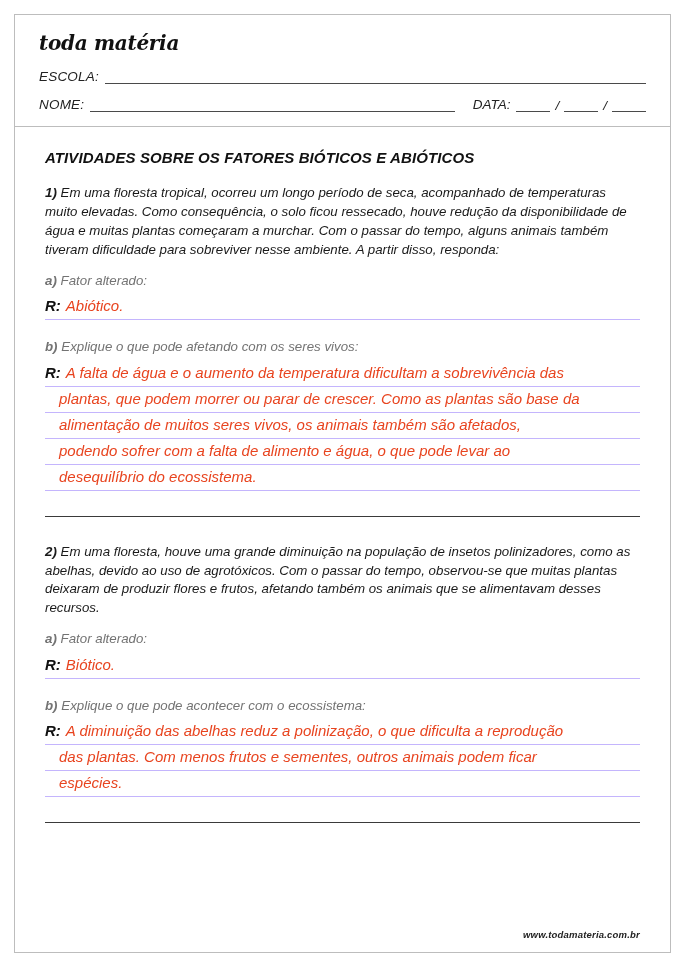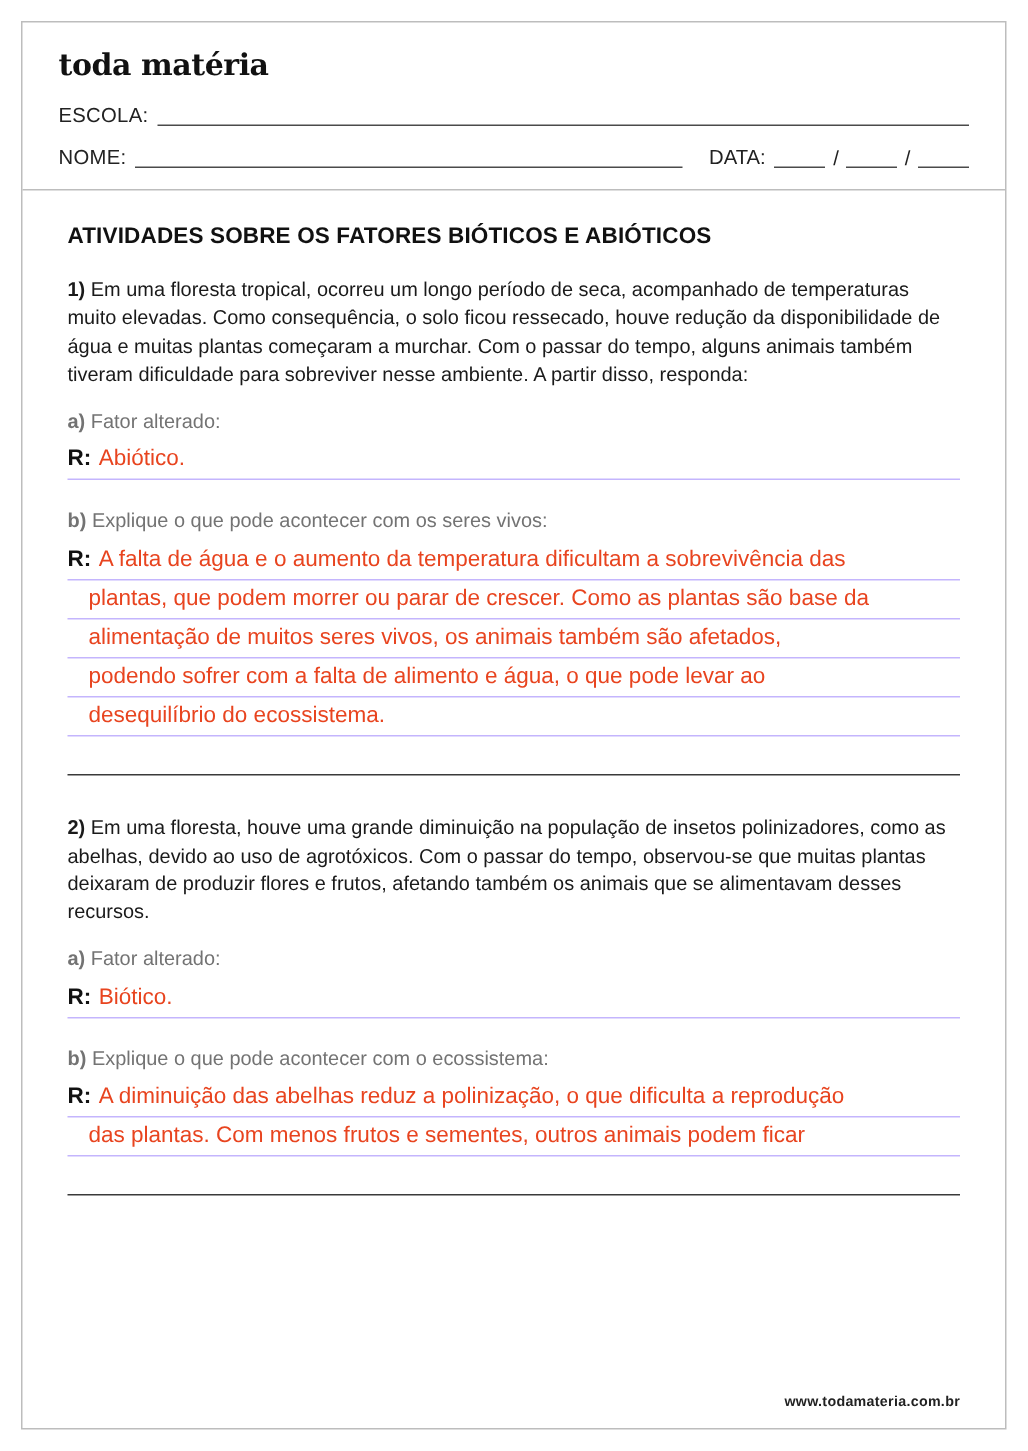--- a/index.html
+++ b/index.html
@@ -13,20 +13,21 @@
     font-family: "Liberation Sans", sans-serif;
     color: #1a1a1a;
   }
   .page {
     position: relative;
     width: 685px;
     height: 967px;
     box-sizing: border-box;
     padding: 14px 14px;
     background: #ffffff;
+    font-style: italic;
   }
   .sheet {
     position: relative;
     width: 100%;
     height: 100%;
     box-sizing: border-box;
     border: 1px solid #bdbdbd;
     display: flex;
     flex-direction: column;
   }
@@ -187,21 +188,21 @@
       <div class="answers">
         <div class="ans-line">
           <span class="rlabel">R:</span><span>Abiótico.</span>
         </div>
       </div>
 
       <div class="gap-sm"></div>
 
       <div class="subq">
         <b>b)</b>
-        <span>Explique o que pode acontecer com os seres vivos:</span>
+        <span>Explique o que pode afetando com os seres vivos:</span>
       </div>
       <div class="answers">
         <div class="ans-line">
           <span class="rlabel">R:</span><span>A falta de água e o aumento da temperatura dificultam a sobrevivência das</span>
         </div>
         <div class="ans-line indent">
           <span>plantas, que podem morrer ou parar de crescer. Como as plantas são base da</span>
         </div>
         <div class="ans-line indent">
           <span>alimentação de muitos seres vivos, os animais também são afetados,</span>
@@ -238,20 +239,23 @@
         <b>b)</b>
         <span>Explique o que pode acontecer com o ecossistema:</span>
       </div>
       <div class="answers">
         <div class="ans-line">
           <span class="rlabel">R:</span><span>A diminuição das abelhas reduz a polinização, o que dificulta a reprodução</span>
         </div>
         <div class="ans-line indent">
           <span>das plantas. Com menos frutos e sementes, outros animais podem ficar</span>
         </div>
+        <div class="ans-line indent">
+          <span>espécies.</span>
+        </div>
         <div class="blank-line"></div>
       </div>
 
       <div class="footer">www.todamateria.com.br</div>
     </div>
 
   </div>
 </div>
 
 </body></html>

